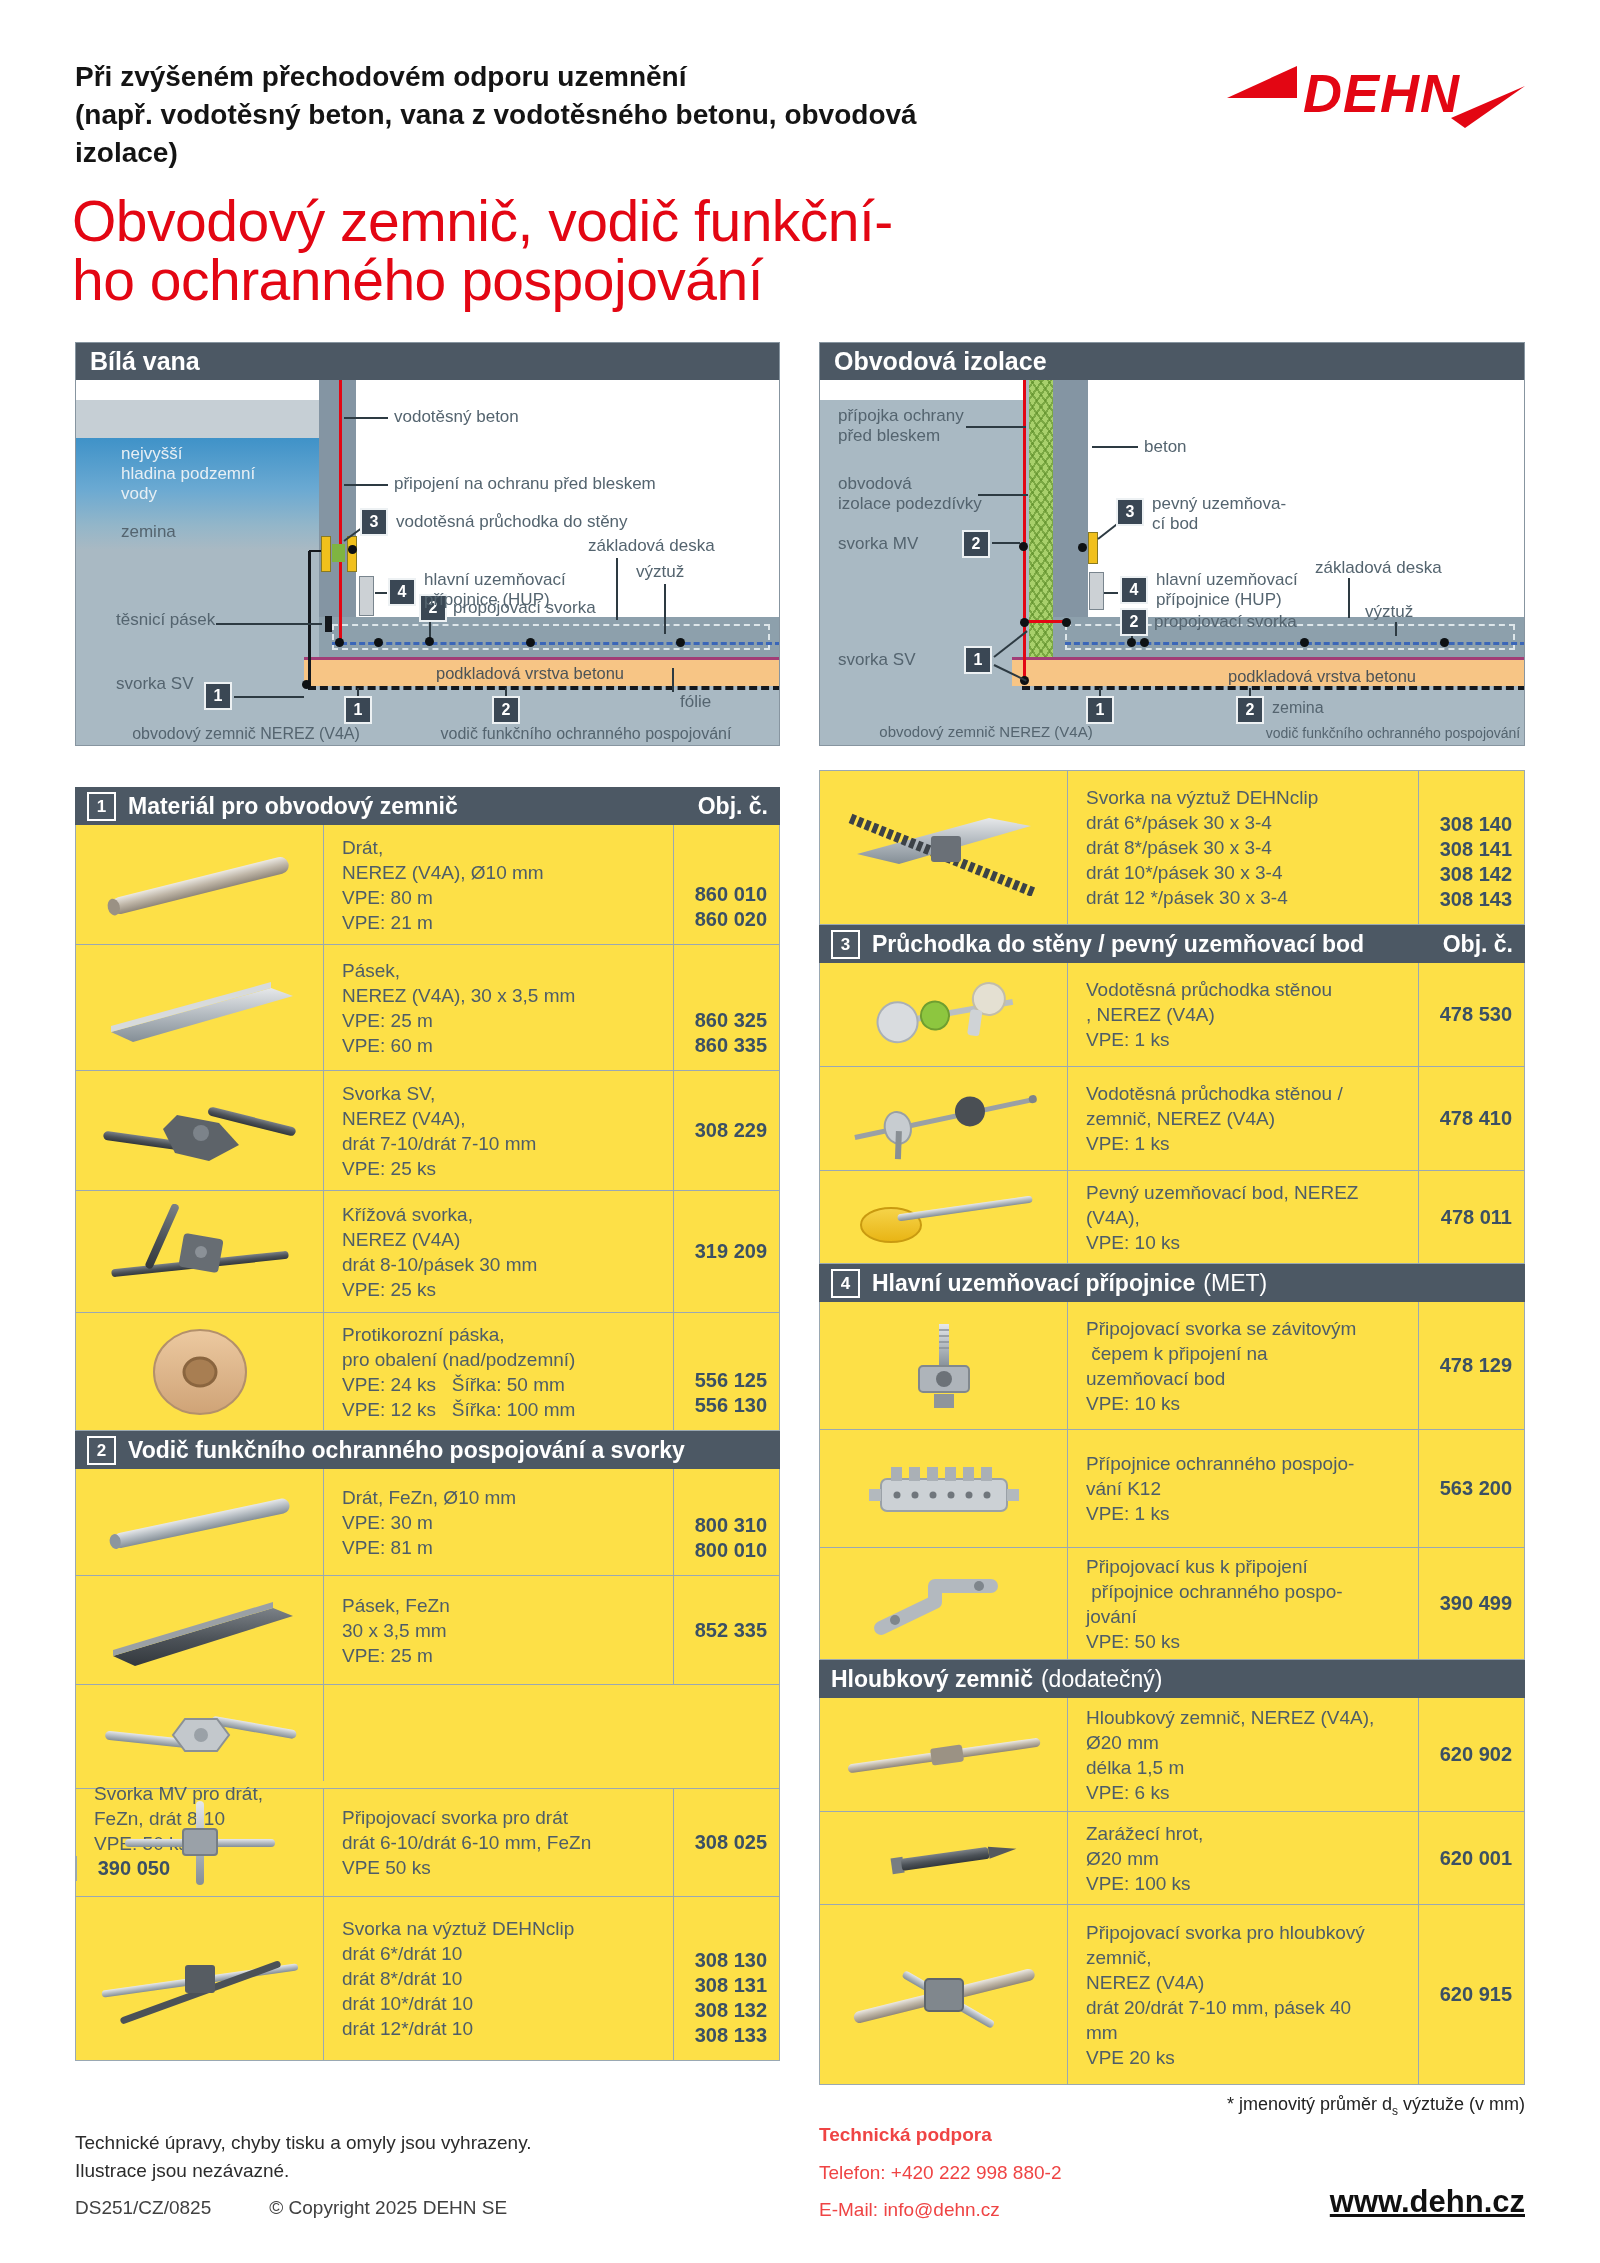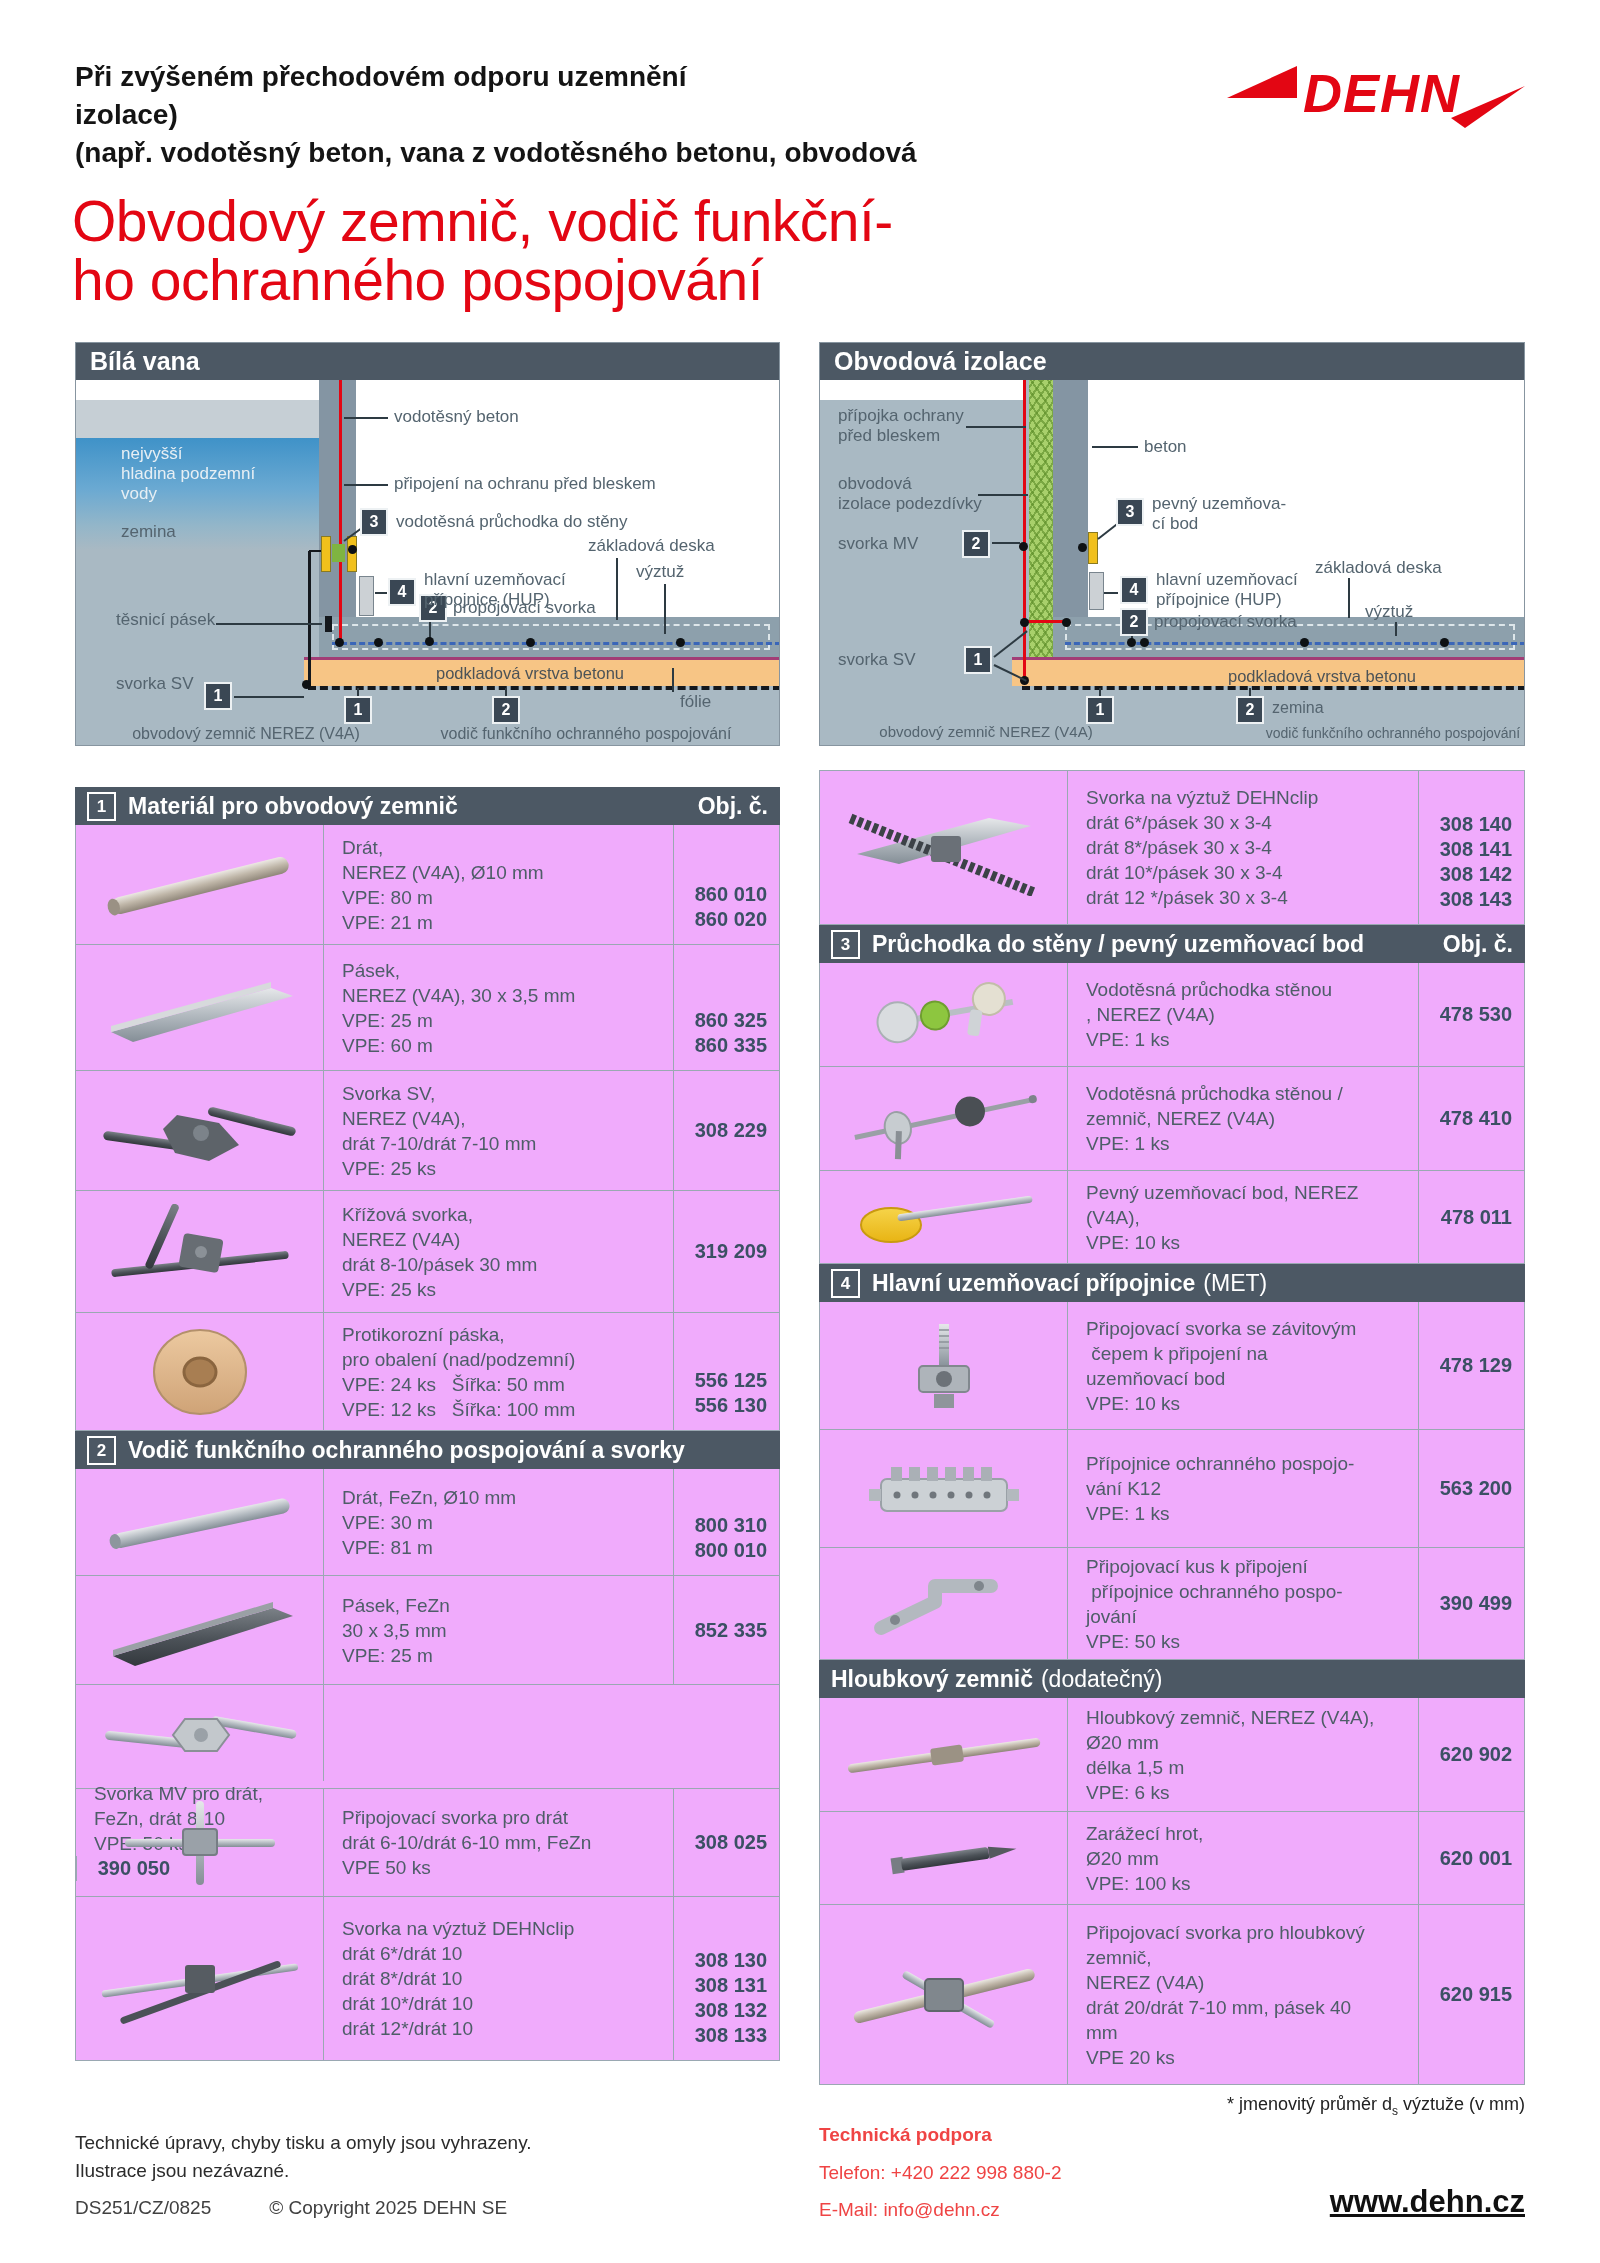--- a/index.html
+++ b/index.html
@@ -34,21 +34,21 @@
   
   .tcol{position:absolute;width:705px;}
   #colL{left:75px;top:787px;}
   #colR{left:819px;top:770px;width:706px;}
   .sbar{display:flex;align-items:center;height:38px;background:#4c5864;padding:0 12px;box-sizing:border-box;color:#fff;}
   .bbadge{width:25px;height:25px;line-height:25px;border:2px solid #fff;text-align:center;
           font-weight:bold;font-size:17px;margin-right:12px;flex:none;}
   .btitle{font-weight:bold;font-size:23px;white-space:nowrap;}
   .bsuf{font-size:23px;font-weight:normal;margin-left:8px;white-space:nowrap;}
   .bobj{margin-left:auto;font-weight:bold;font-size:23px;}
-  .trow{display:flex;border:1px solid #9aa8b2;border-top:none;background:#f0abfc;box-sizing:border-box;}
+  .trow{display:flex;border:1px solid #9aa8b2;border-top:none;background:#fde047;box-sizing:border-box;}
   .trow.bt{border-top:1px solid #9aa8b2;}
   .pc{width:247px;min-width:247px;border-right:1px solid #9aa8b2;display:flex;align-items:center;justify-content:center;}
   .dc{flex:1;display:flex;align-items:center;padding-left:18px;font-size:19px;line-height:25px;color:#4e5d68;white-space:pre;}
   .oc{width:106px;min-width:106px;border-left:1px solid #9aa8b2;display:flex;align-items:center;justify-content:flex-end;
       text-align:right;padding-right:12px;font-weight:bold;font-size:20px;color:#3b5064;line-height:25px;white-space:pre;box-sizing:border-box;}
   .ab .oc{align-items:flex-end;padding-bottom:12px;}
   .fnote{position:absolute;left:819px;top:2094px;width:706px;text-align:right;font-size:18px;color:#222;}
   .fnote sub{font-size:12px;}
   
   .foot-left{position:absolute;left:75px;top:2129px;font-size:19px;line-height:28px;color:#2b2b2b;}
@@ -88,22 +88,22 @@
       <stop offset="0" stop-color="#f6d44a"></stop>
         <stop offset="1" stop-color="#e8b414"></stop>
     </linearGradient>
   </defs>
 </svg>
 
 <div class="page">
 
   <div class="intro">
     <div>Při zvýšeném přechodovém odporu uzemnění</div>
+    <div>(např. vodotěsný beton, vana z vodotěsného betonu, obvodová</div>
     <div>izolace)</div>
-    <div>(např. vodotěsný beton, vana z vodotěsného betonu, obvodová</div>
   </div>
   <div class="red-title">
     <div>Obvodový zemnič, vodič funkční-</div>
     <div>ho ochranného pospojování</div>
   </div>
   <svg class="logo" viewBox="0 0 300 84">
     <polygon points="2,46 72,14 72,46" fill="#e30613"></polygon>
     <text x="78" y="60" font-family="Liberation Sans, sans-serif" font-size="54" font-weight="bold" font-style="italic" fill="#e30613" letter-spacing="1">DEHN</text>
     <polygon points="226,66 300,34 240,76" fill="#e30613"></polygon>
   </svg>

